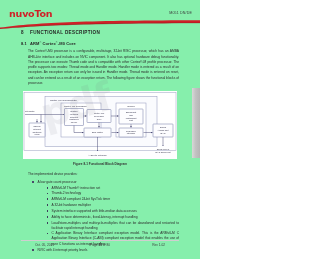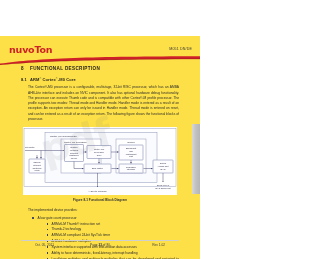--- a/index.html
+++ b/index.html
@@ -9,22 +9,21 @@
     font-family: "Liberation Sans", sans-serif;
     color: #231f20;
     position: relative;
     overflow: hidden;
   }
 
   
   .page {
     position: absolute;
     inset: 0;
-    background: #fde047;
-    margin-top: 36px;
+    background: #86efac;
   }
 
   
   .header {
     position: absolute;
     top: 0; left: 0; right: 0;
     height: 26px;
   }
   .logo {
     position: absolute;

